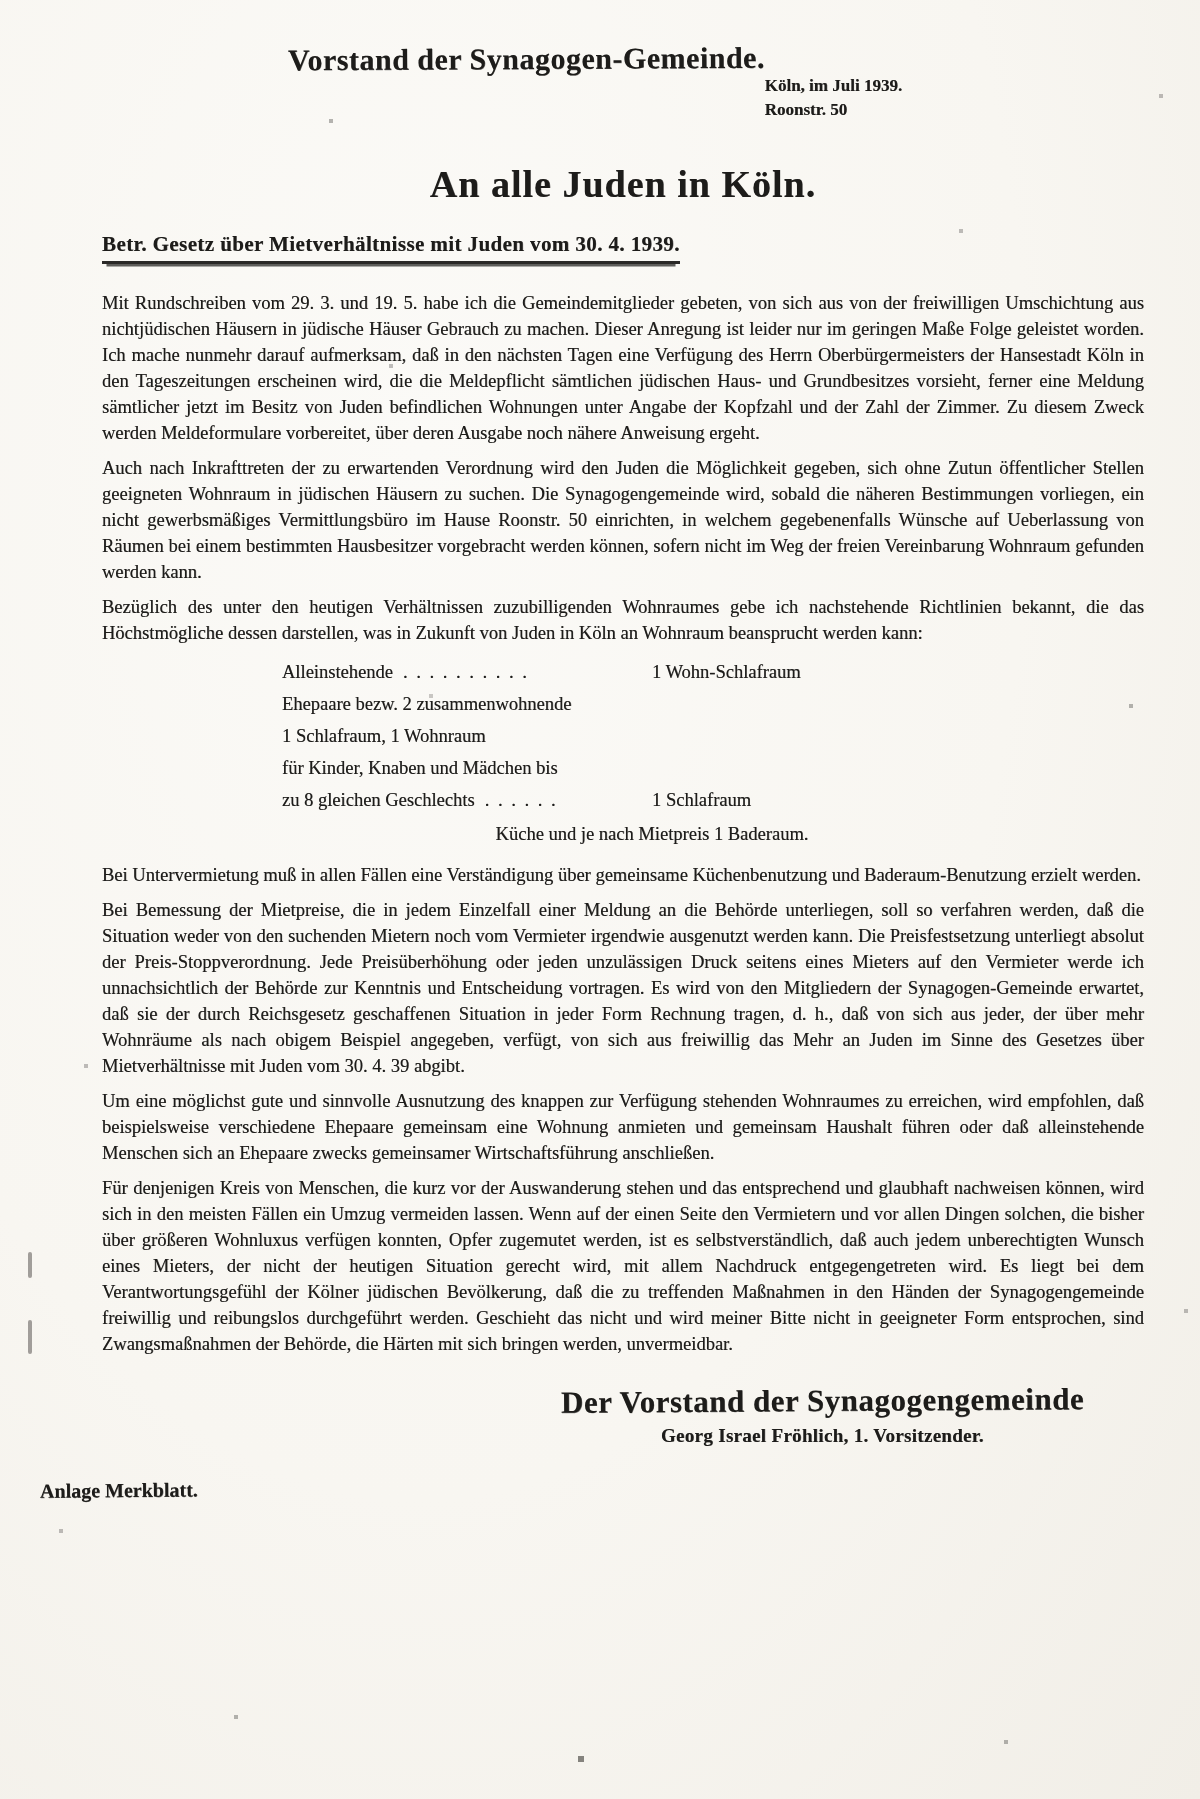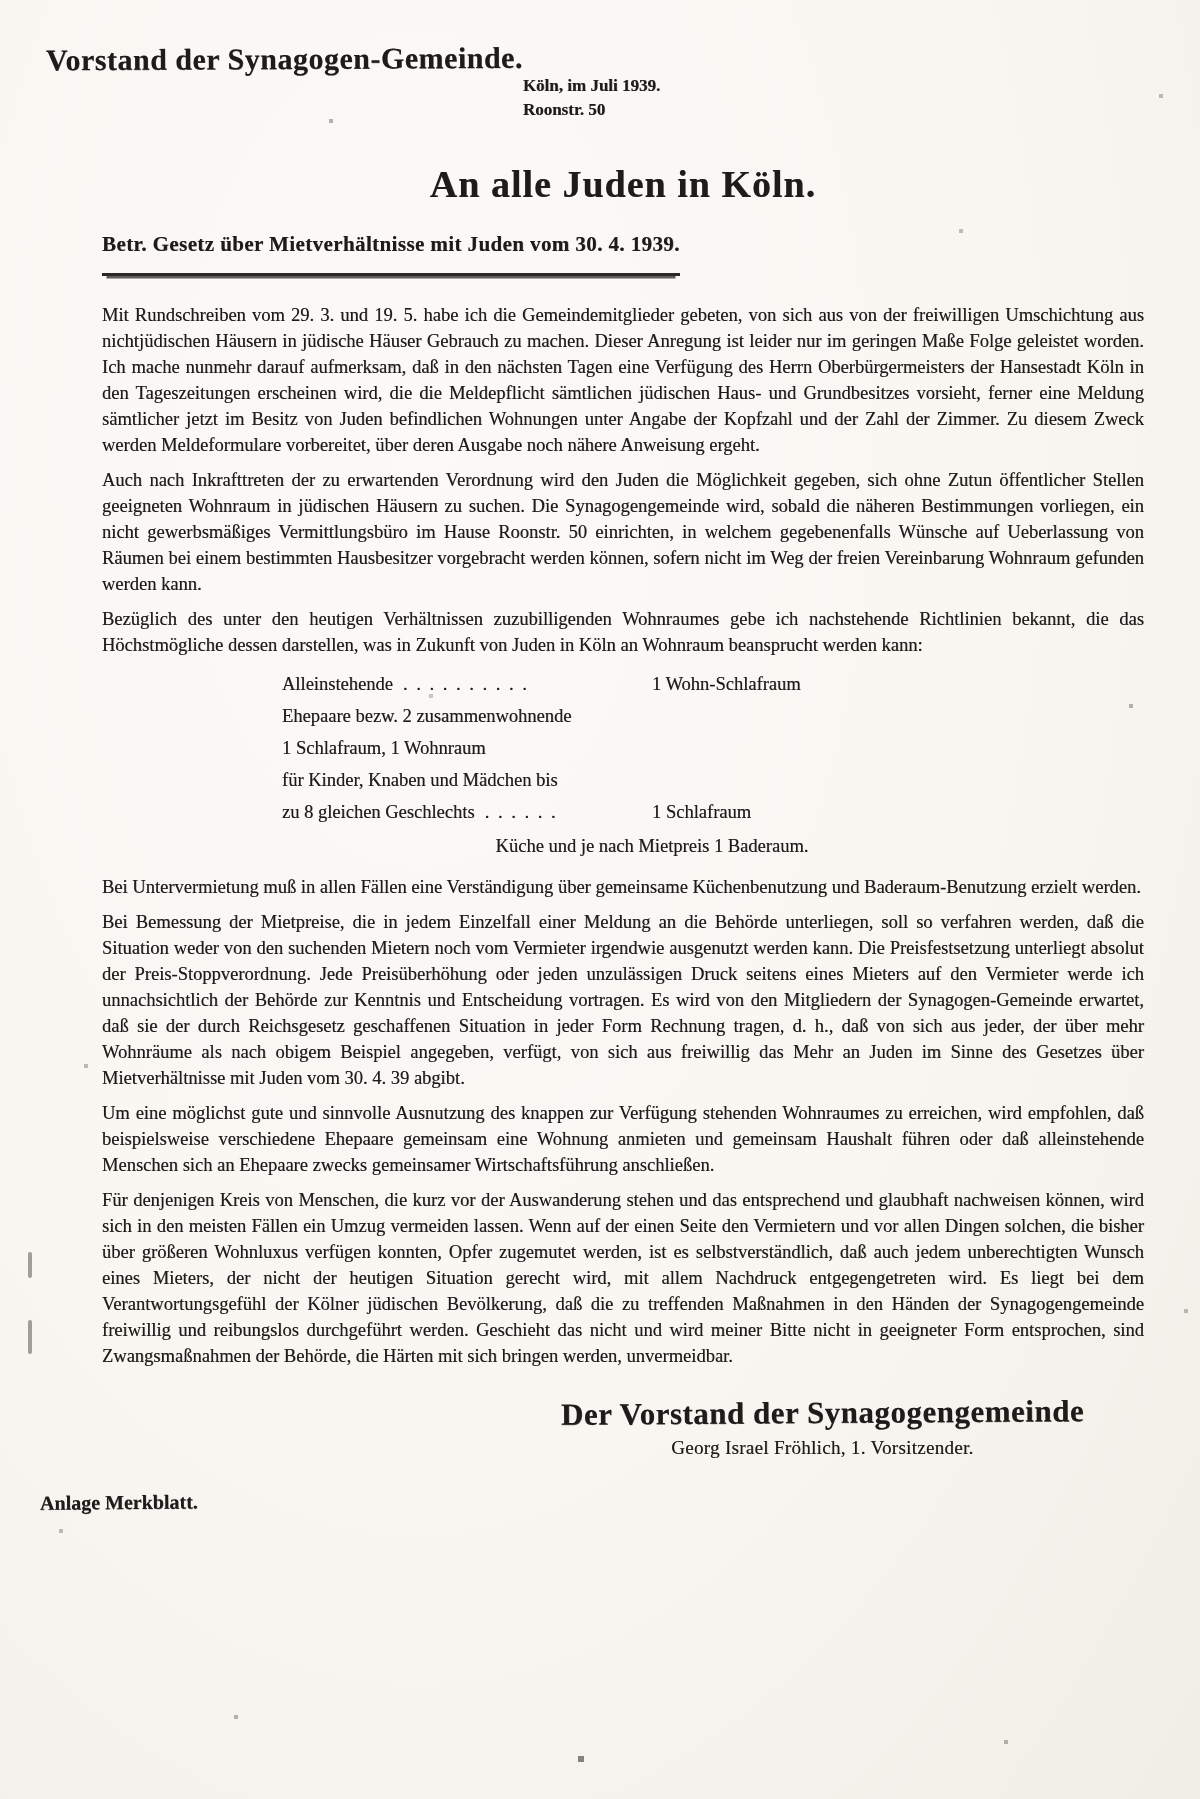--- a/index.html
+++ b/index.html
@@ -9,21 +9,21 @@
     height: 1799px;
     margin: 0 auto;
     background: radial-gradient(ellipse at 35% 25%, #fbfaf7 0%, #f8f6f1 55%, #f1eee7 100%);
     color: #1d1c1a;
     font-family: "Liberation Serif", serif;
     overflow: hidden;
     box-sizing: border-box;
     padding: 42px 56px 0 102px;
     text-shadow: 0.35px 0.35px 0.45px rgba(25,24,22,0.55);
   }
-  .header-row { display: flex; justify-content: flex-start; align-items: flex-start; }
+  .header-row { display: flex; justify-content: center; align-items: flex-start; }
   .sender {
     font-size: 30px;
     font-weight: bold;
     letter-spacing: 0.5px;
     margin-left: -56px;
     transform: rotate(-0.3deg);
   }
   .dateline { margin-top: 32px; font-size: 17px; font-weight: bold; line-height: 24px; font-family: Liberation Serif, serif; }
   .title {
     text-align: center;
@@ -33,42 +33,42 @@
     margin: 40px 0 0 0;
   }
   .subject-wrap { margin-top: 26px; }
   .subject {
     display: inline-block;
     font-size: 21px;
     font-weight: bold;
     letter-spacing: 0.4px;
     border-bottom: 3px solid #2a2927;
     box-shadow: 0 7px 0 -4.5px rgba(42,41,39,0.75);
-    padding-bottom: 16px;
+    padding-bottom: 4px;
   }
   .body-text { margin-top: 26px; }
   .para {
     font-size: 18.5px;
     line-height: 26px;
     text-align: justify;
     margin: 0 0 9px 0;
   }
   .alloc {
     margin: 10px 0 12px 180px;
     width: 740px;
     font-size: 18.5px;
   }
   .alloc-row { display: grid; grid-template-columns: 370px 1fr; line-height: 32px; }
   .alloc-left { white-space: pre; }
   .alloc-dots { letter-spacing: 2px; margin-left: 10px; }
   .alloc-right { white-space: pre; }
   .alloc-footer { text-align: center; line-height: 32px; margin-top: 2px; }
   .signature { width: fit-content; margin: 26px 60px 0 auto; text-align: center; }
   .sig-org { font-size: 31px; font-weight: bold; letter-spacing: 0.5px; transform: rotate(-0.4deg); }
-  .sig-name { font-size: 19px; font-weight: normal; margin-top: 6px; letter-spacing: 0.3px; }
+  .sig-name { font-size: 19px; font-weight: bold; margin-top: 6px; letter-spacing: 0.3px; }
   .attachment { font-size: 20px; font-weight: bold; margin: 28px 0 0 -62px; transform: rotate(-0.5deg); }
   
   .noise { position: absolute; top: 0; left: 0; width: 2px; height: 2px; background: transparent;
     box-shadow: 330px 120px 0 1px rgba(50,48,45,0.35), 960px 230px 0 1px rgba(50,48,45,0.3),
       390px 365px 0 1px rgba(50,48,45,0.3), 1160px 95px 0 1px rgba(50,48,45,0.3),
       85px 1065px 0 1px rgba(50,48,45,0.3), 1130px 705px 0 1px rgba(50,48,45,0.35),
       235px 1716px 0 1px rgba(50,48,45,0.35), 580px 1758px 0 2px rgba(40,38,35,0.55),
       1005px 1741px 0 1px rgba(50,48,45,0.35), 60px 1530px 0 1px rgba(50,48,45,0.3),
       1185px 1310px 0 1px rgba(50,48,45,0.3), 430px 695px 0 1px rgba(50,48,45,0.25); }
   .smudge { position: absolute; left: 28px; width: 4px; height: 26px; background: rgba(55,52,48,0.45); border-radius: 2px; }

